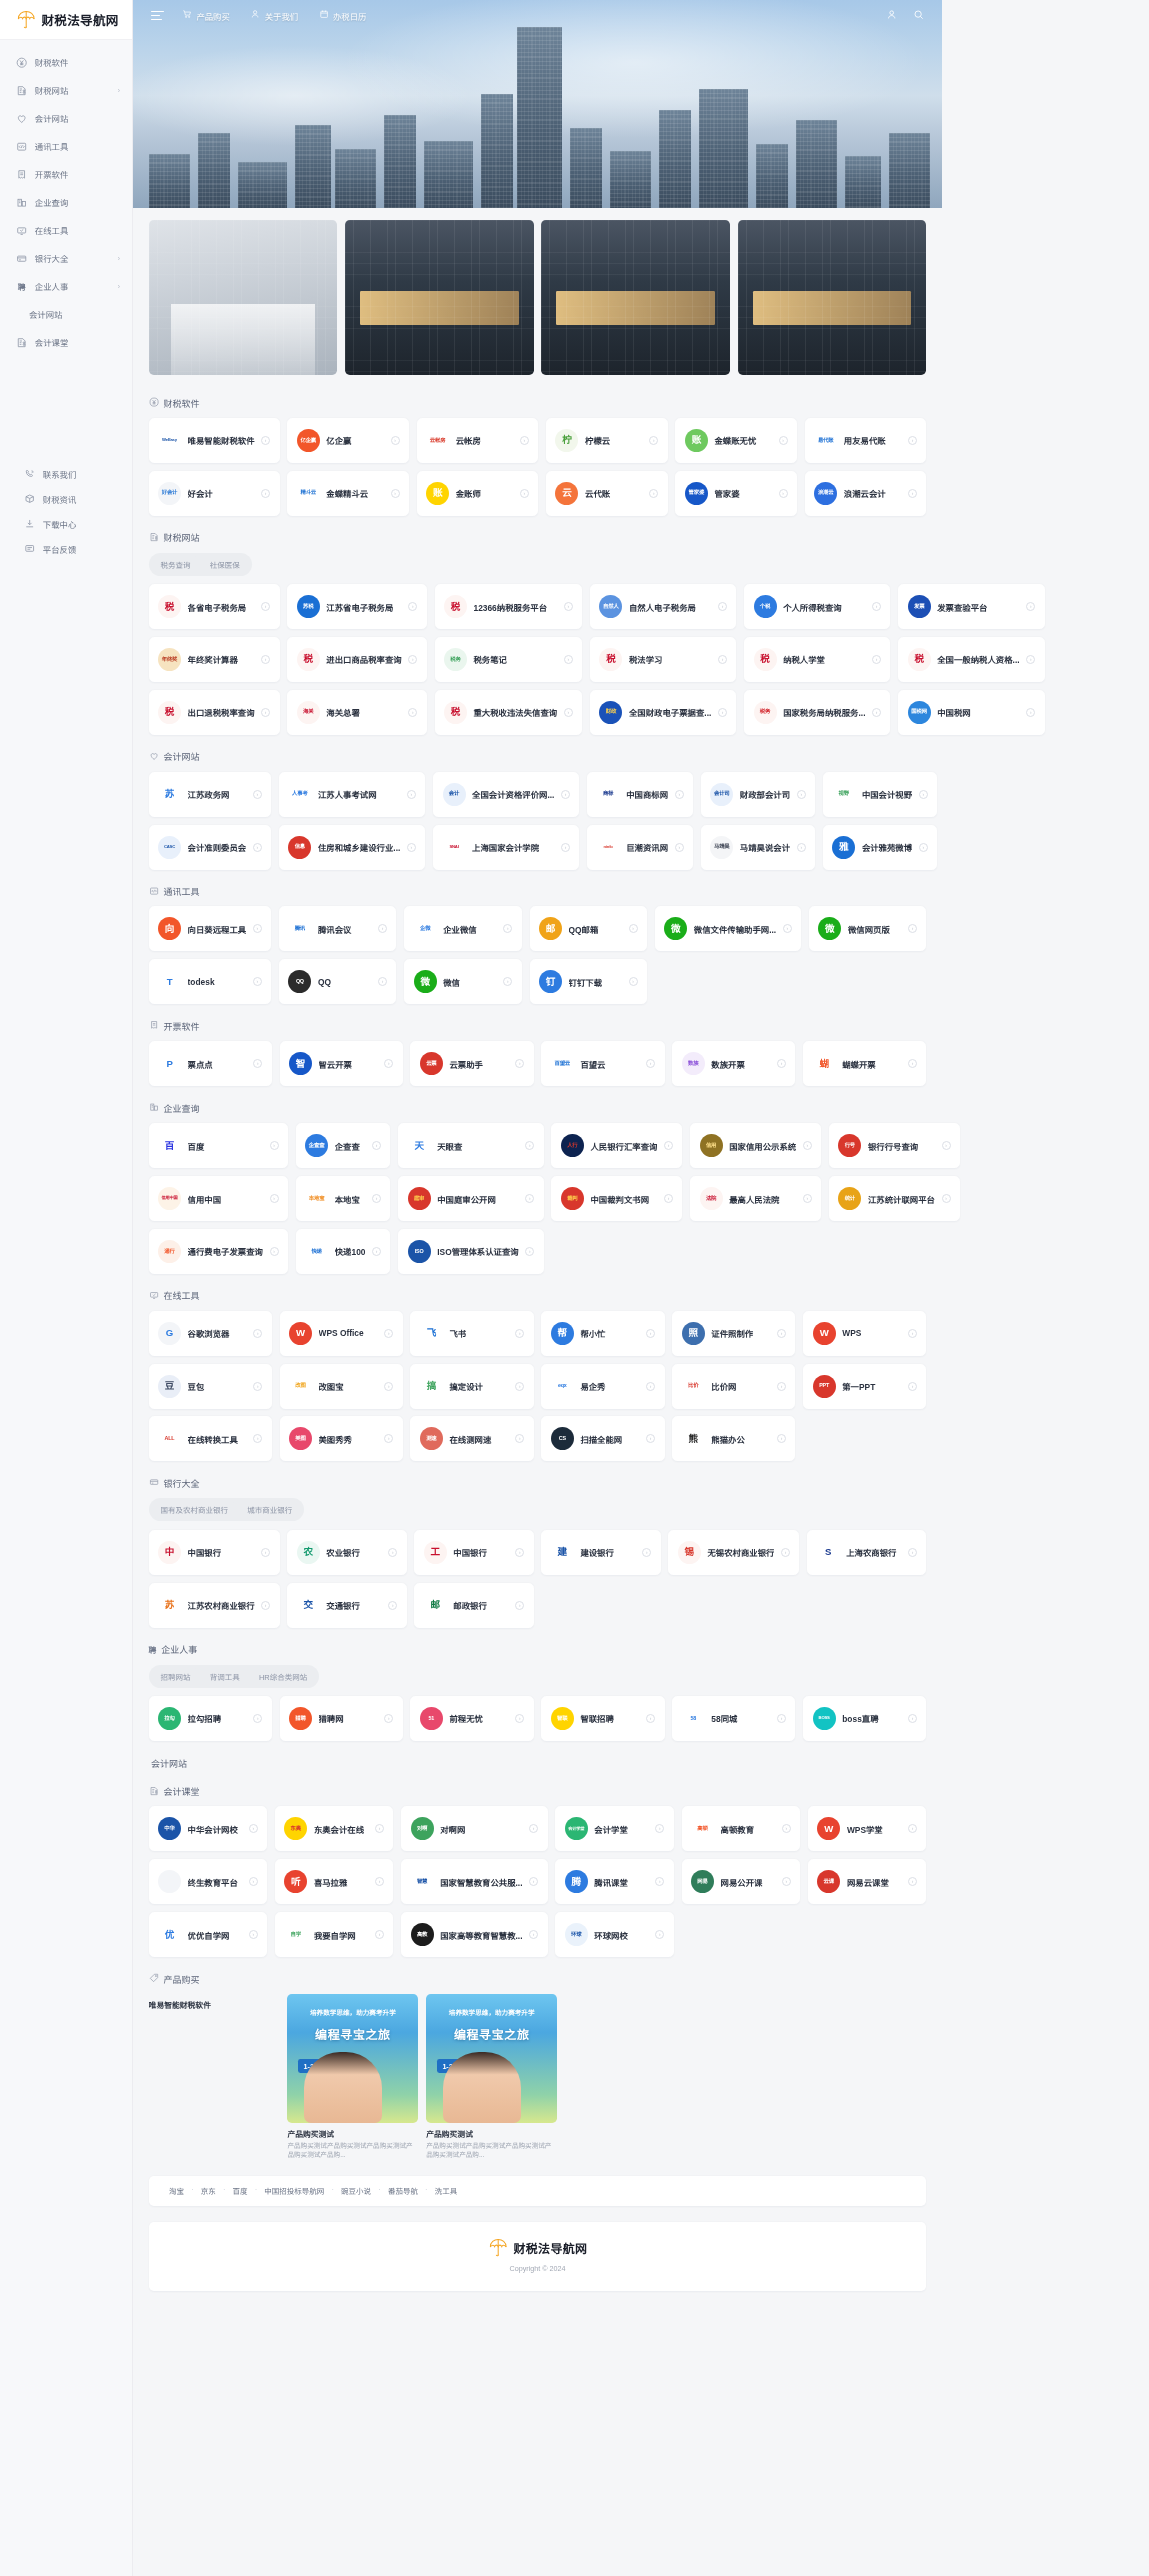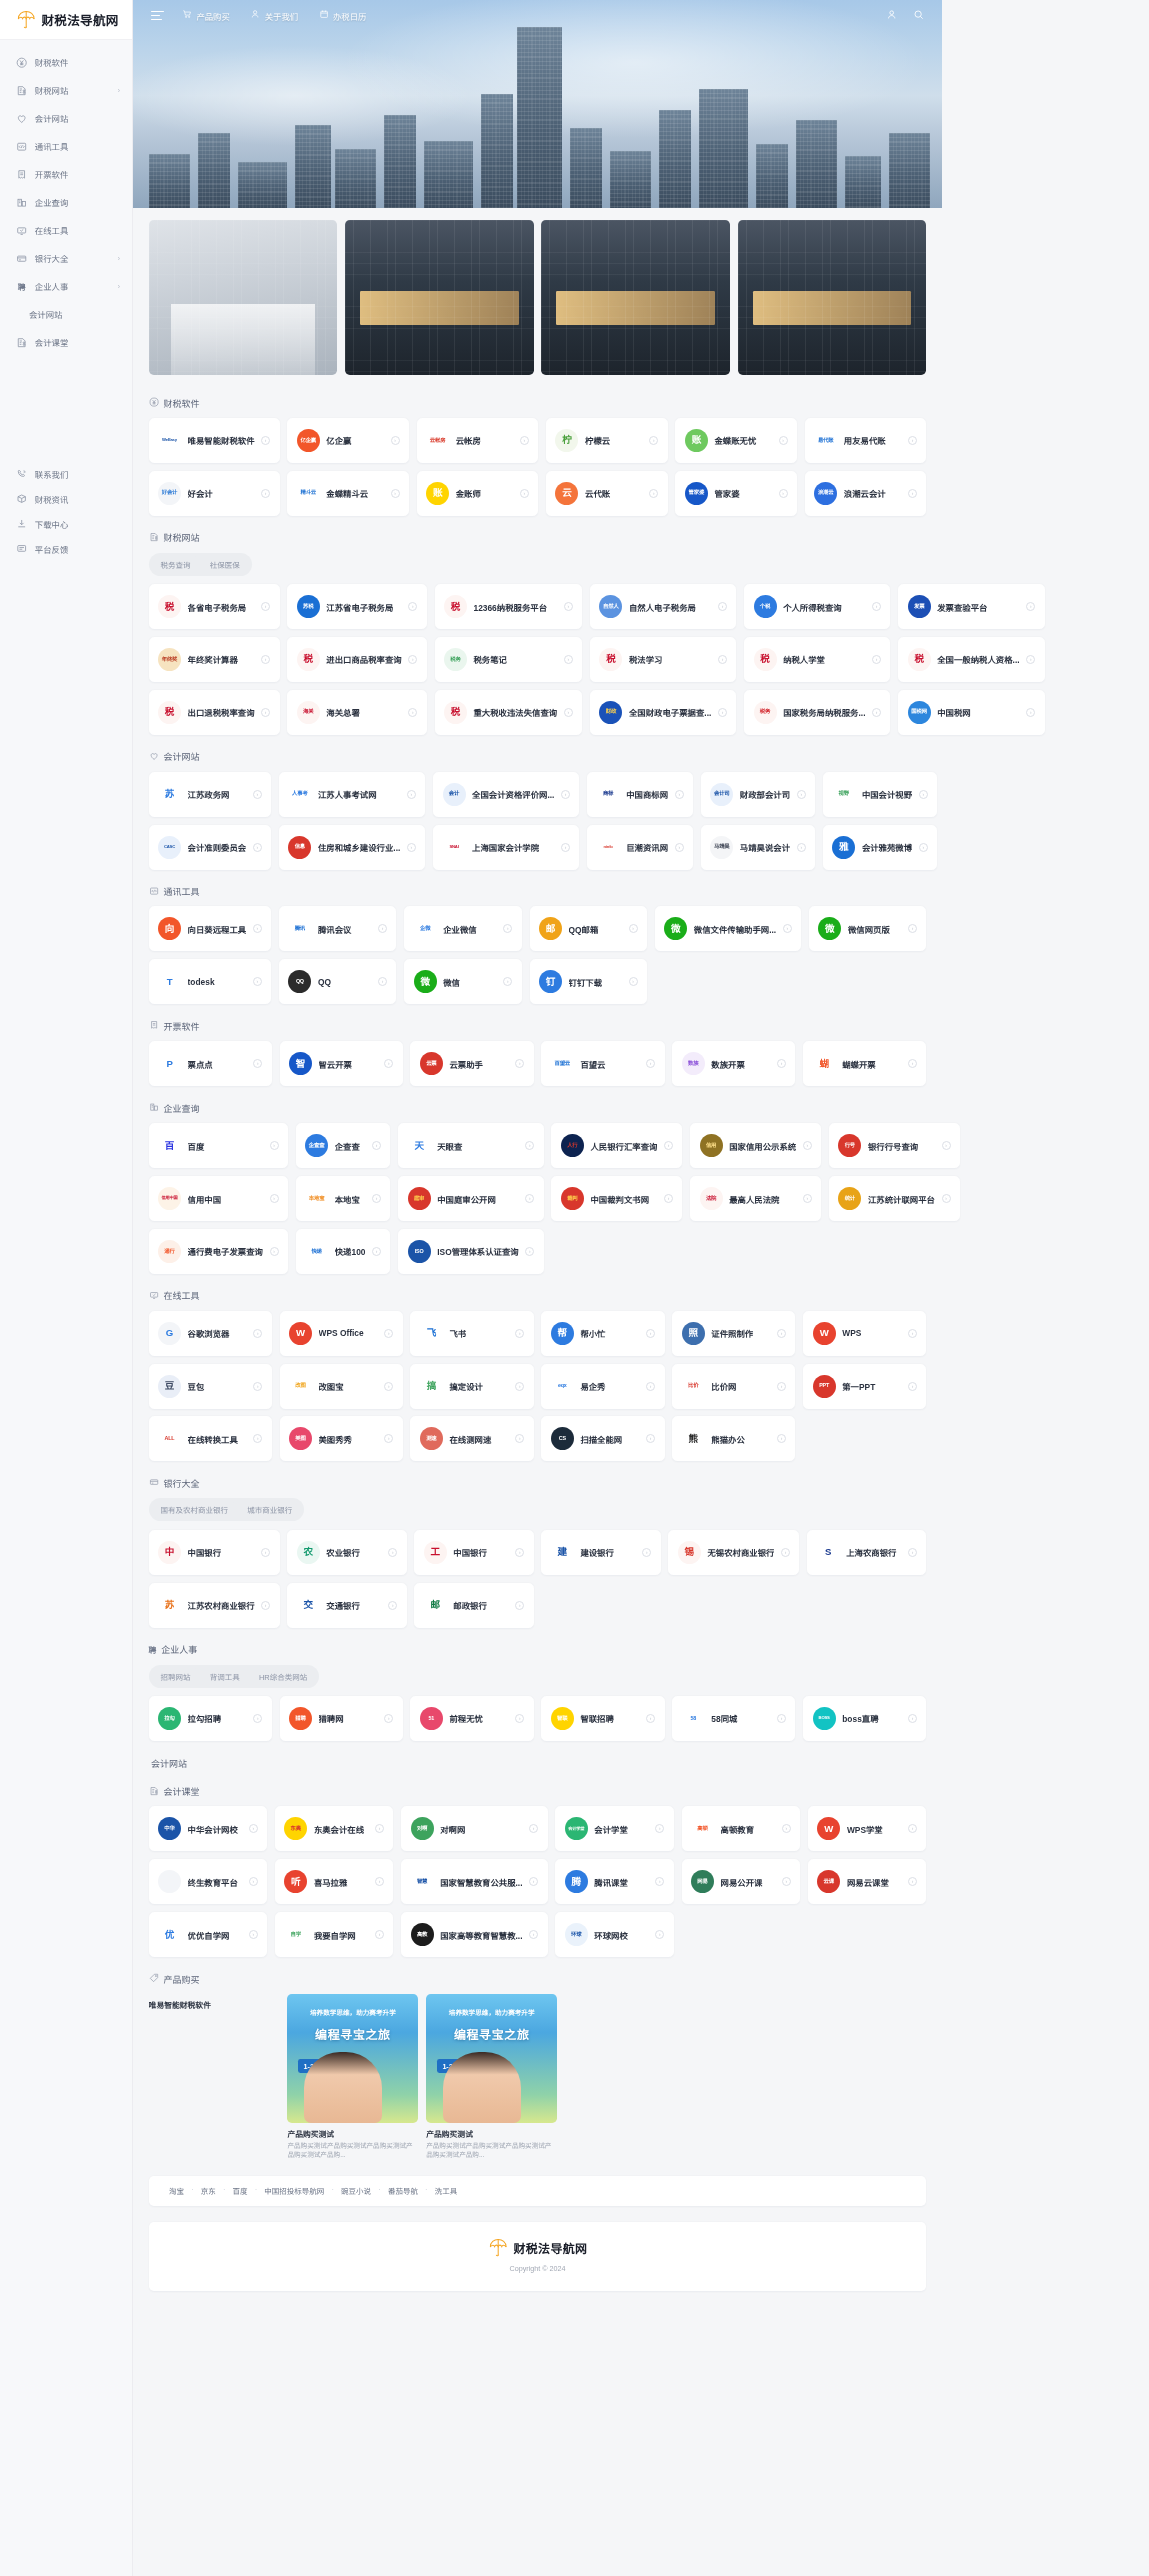--- a/index.html
+++ b/index.html
@@ -28,21 +28,21 @@
   .nav-item {
     display: flex; align-items: center; gap: 7.2px;
     height: 28px; padding: 0 12px 0 15.6px; cursor: pointer; color: #6b7486;
     font-size: 8.4px; position: relative;
   }
   .nav-ico { width: 12px; height: 12px; flex: 0 0 12px; display: flex; align-items: center; justify-content: center; }
   .nav-ico svg { width: 11.4px; height: 11.4px; stroke: #8d95a6; fill: none; stroke-width: 1.4; }
   .nav-label { flex: 1; white-space: nowrap; }
   .nav-caret { font-size: 6.6px; color: #b4bac6; }
   .nav-plain { padding-left: 29px; }
-  .nav-bottom { position: absolute; left: 0; right: 0; top: 461px; }
+  .nav-bottom { position: absolute; left: 0; right: 0; top: 461px; padding-left: 8px; }
   .nav-bottom .nav-item { height: 25px; }
   .pin-ico { font-weight: 700; font-size: 7.8px; color: #70798c; }
 
   
   .main { flex: 1; min-width: 0; position: relative; }
 
   
   .hero {
     height: 208px; position: relative; overflow: hidden;
     background:

